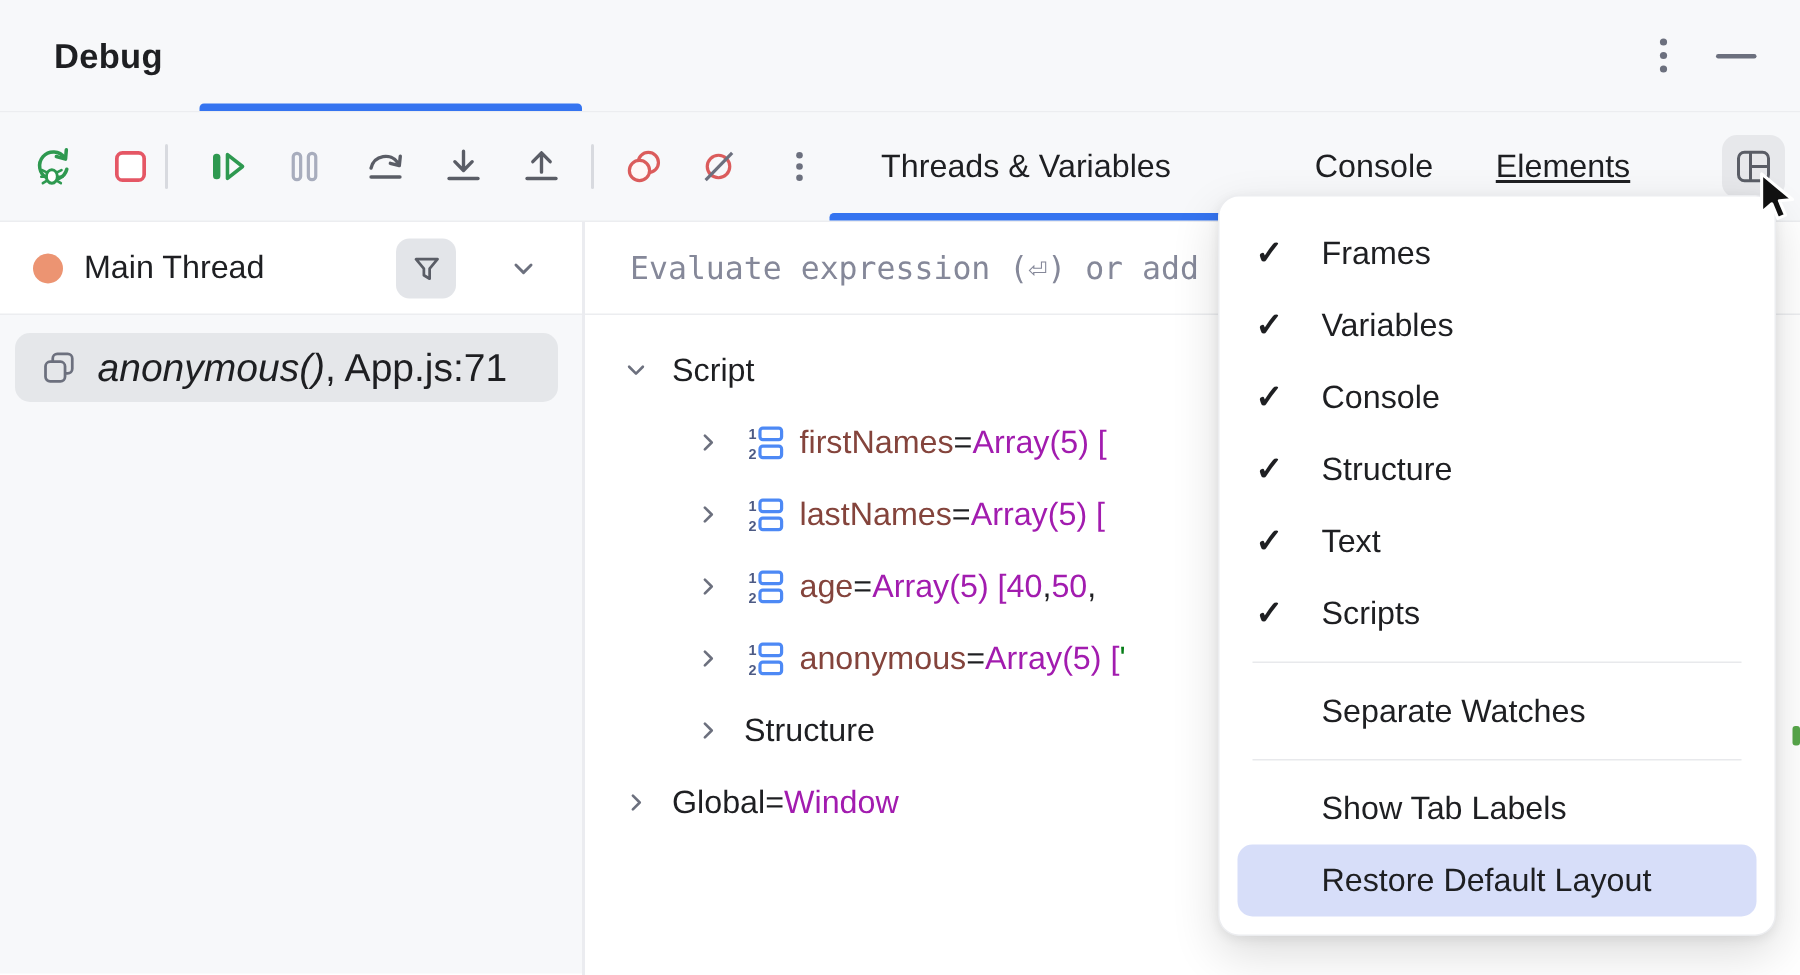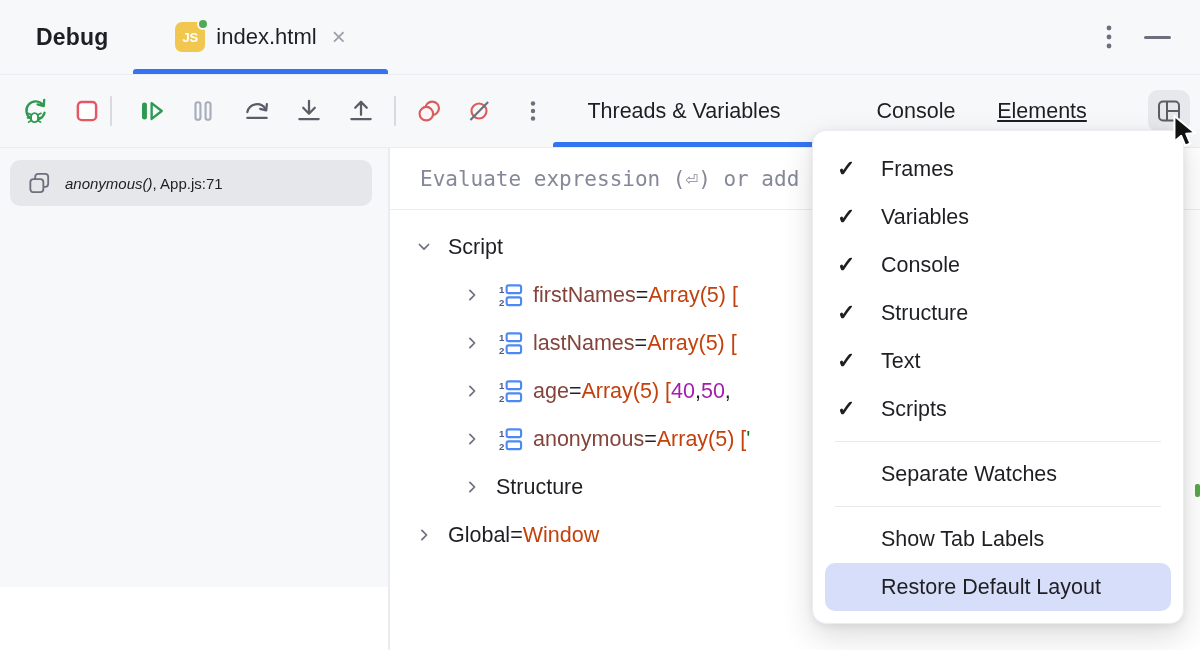--- a/index.html
+++ b/index.html
@@ -55,38 +55,38 @@
                 background:#EC9472; }
   .thread-label { position:absolute; left:56px; top:0; height:61px; display:flex; align-items:center;
                   font-size:21.5px; }
   .filter-btn { position:absolute; left:264px; top:11px; width:40px; height:40px; border-radius:9px;
                 background:#E3E5E9; display:flex; align-items:center; justify-content:center; }
   .thread-chevron { position:absolute; left:336px; top:18px; width:26px; height:26px;
                     display:flex; align-items:center; justify-content:center; }
   .frames-list { position:relative; height:439px; background:#F7F8FA; }
   .frame-row { position:absolute; left:10px; top:12px; width:362px; height:46px; border-radius:10px;
                background:#E5E7EA; display:flex; align-items:center; padding-left:16px; gap:12px;
-               font-size:15px; }
+               font-size:26px; }
   .frame-name { font-style:italic; }
 
   
   .vars-panel { position:absolute; left:390px; top:0; width:810px; height:502px; background:#FFFFFF; }
   .evaluate-row { height:62px; border-bottom:1px solid #ECEDF0; display:flex; align-items:center;
                   padding-left:30px; white-space:nowrap; overflow:hidden;
                   font-family:"DejaVu Sans Mono","Liberation Mono","DejaVu Sans",monospace;
                   font-size:21px; color:#858899; }
   .tree { padding-top:13px; }
   .tree-row { height:48px; display:flex; align-items:center; font-size:21.5px; white-space:nowrap; }
   .tree-row.depth0 { padding-left:22px; }
   .tree-row.depth1 { padding-left:70px; }
   .chev { width:24px; height:24px; margin-right:12px; display:flex; align-items:center; justify-content:center; flex:none; }
   .row-icon { width:28px; height:26px; margin-right:9px; display:flex; align-items:center; justify-content:center; flex:none; }
   .tk-plain, .tk-eq { color:#1E1F22; }
   .tk-name  { color:#84443C; }
-  .tk-gray  { color:#c2410c; }
+  .tk-gray  { color:#a21caf; }
   .tk-num   { color:#a21caf; }
   .tk-str   { color:#067D17; }
 
   .edge-mark { position:absolute; left:1195px; top:336px; width:5px; height:13px;
                background:#57A64A; border-radius:2px; }
 
   
   .menu { position:absolute; left:812px; top:130px; width:372px; background:#FFFFFF;
           border:1px solid #ECEDF0; border-radius:14px; padding:14px 0 12px 0; z-index:10;
           box-shadow:0 12px 32px rgba(0,0,0,.14), 0 2px 8px rgba(0,0,0,.07); }
@@ -102,28 +102,20 @@
   svg { display:block; }
 </style>
 </head>
 <body>
 
 <div class="app">
 
   <div class="titlebar">
     <div class="debug-title">Debug</div>
 
-    <div class="file-tab">
-      <span class="js-badge">
-        <span>JS</span>
-        <span class="js-dot"></span>
-      </span>
-      <span class="file-tab-label">index.html</span>
-      <span class="tab-close">×</span>
-    </div>
     <div class="tab-underline"></div>
 
     <div class="tb-kebab">
       <svg width="28" height="40" viewBox="0 0 28 40">
         <circle cx="14" cy="11" r="2.4" fill="#6C707E"></circle>
         <circle cx="14" cy="20" r="2.4" fill="#6C707E"></circle>
         <circle cx="14" cy="29" r="2.4" fill="#6C707E"></circle>
       </svg>
     </div>
     <div class="tb-minimize"></div>
@@ -225,20 +217,34 @@
       <svg width="28" height="28" viewBox="0 0 28 28" fill="none">
         <rect x="4" y="4.5" width="20" height="19" rx="4" stroke="#5A5D66" stroke-width="2"></rect>
         <path d="M12 4.5 V23.5 M12 14 H24" stroke="#5A5D66" stroke-width="2"></path>
       </svg>
     </div>
   </div>
 
   <div class="main">
 
     <div class="frames-panel">
+      <div class="thread-row">
+        <span class="thread-dot"></span>
+        <span class="thread-label">Main Thread</span>
+        <span class="filter-btn">
+          <svg width="23" height="23" viewBox="0 0 24 24" fill="none">
+            <path d="M4.5 5 H19.5 L14 11.5 V18.6 L10 16.2 V11.5 Z" stroke="#5A5D66" stroke-width="1.9" stroke-linejoin="round"></path>
+          </svg>
+        </span>
+        <span class="thread-chevron">
+          <svg width="22" height="22" viewBox="0 0 24 24" fill="none">
+            <path d="M6.5 9.5 L12 15 L17.5 9.5" stroke="#6C707E" stroke-width="2.1" stroke-linecap="round" stroke-linejoin="round"></path>
+          </svg>
+        </span>
+      </div>
       <div class="frames-list">
         <div class="frame-row">
           <svg width="27" height="27" viewBox="0 0 28 28" fill="none">
             <rect x="9.5" y="4" width="13.5" height="13.5" rx="3.2" stroke="#6C707E" stroke-width="1.9"></rect>
             <rect x="4.5" y="9.5" width="13.5" height="13.5" rx="3.2" fill="#E5E7EA" stroke="#6C707E" stroke-width="1.9"></rect>
           </svg>
           <span>
             <span class="frame-name">anonymous()</span><span>, App.js:71</span>
           </span>
         </div>

